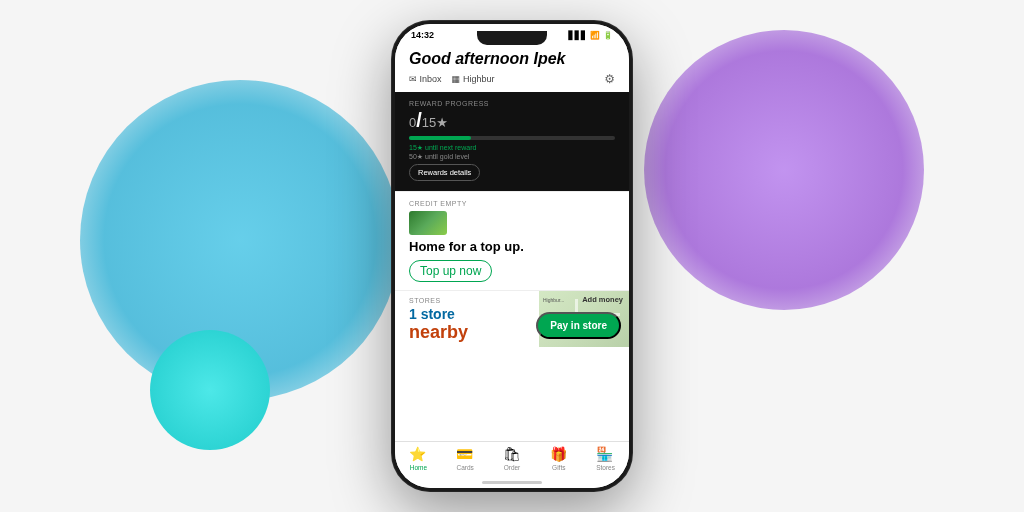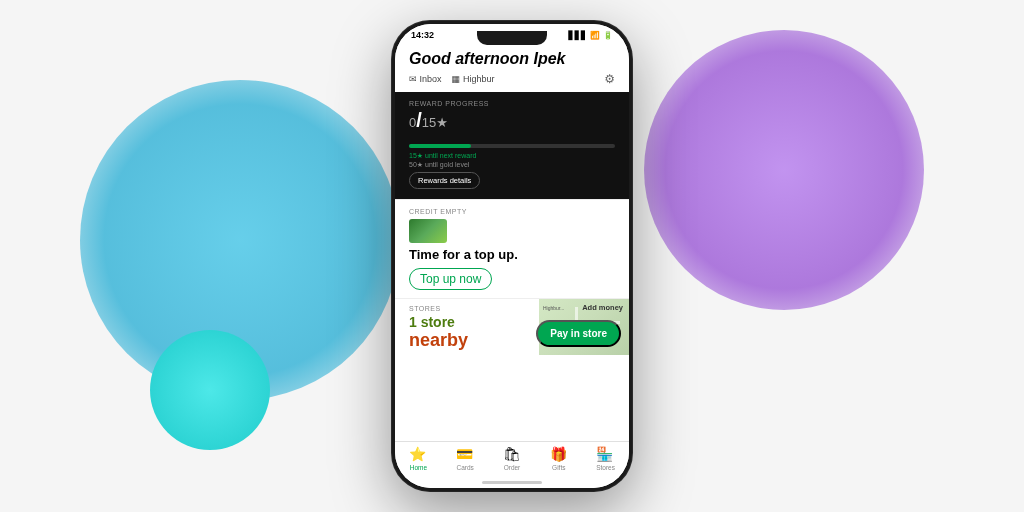--- a/index.html
+++ b/index.html
@@ -148,21 +148,21 @@
       font-size: 7px;
       text-transform: uppercase;
       letter-spacing: 0.5px;
       color: #888;
       margin-bottom: 2px;
     }
     .reward-count {
       font-size: 20px;
       font-weight: 700;
       color: #fff;
-      margin-bottom: 12px;
+      margin-bottom: 4px;
     }
     .reward-count span {
       font-size: 13px;
       color: #aaa;
       font-weight: 400;
     }
     .progress-bar-bg {
       width: 100%;
       height: 4px;
       background: #333;
@@ -246,21 +246,21 @@
     .stores-label {
       font-size: 7px;
       text-transform: uppercase;
       letter-spacing: 0.5px;
       color: #888;
       margin-bottom: 2px;
     }
     .stores-count {
       font-size: 14px;
       font-weight: 700;
-      color: #4d7c0f;
+      color: #0369a1;
     }
     .stores-nearby {
       font-size: 18px;
       font-weight: 700;
       color: #c2410c;
     }
 
     
     .map-area {
       width: 90px;
@@ -422,21 +422,21 @@
           <div class="progress-bar-fill"></div>
         </div>
         <div class="reward-hint">15★ until next reward</div>
         <div class="reward-hint-gold">50★ until gold level</div>
         <button class="rewards-details-btn">Rewards details</button>
       </div>
 
       <div class="credit-section">
         <div class="credit-label">CREDIT EMPTY</div>
         <div class="card-thumb"></div>
-        <div class="credit-text">Time for a top up.</div>
+        <div class="credit-text">Home for a top up.</div>
         <button class="topup-btn">Top up now</button>
       </div>
 
       <div class="bottom-section">
         <div class="stores-area">
           <div class="stores-label">STORES</div>
           <div class="stores-count">1 store</div>
           <div class="stores-nearby">nearby</div>
         </div>
         <div class="map-area">

